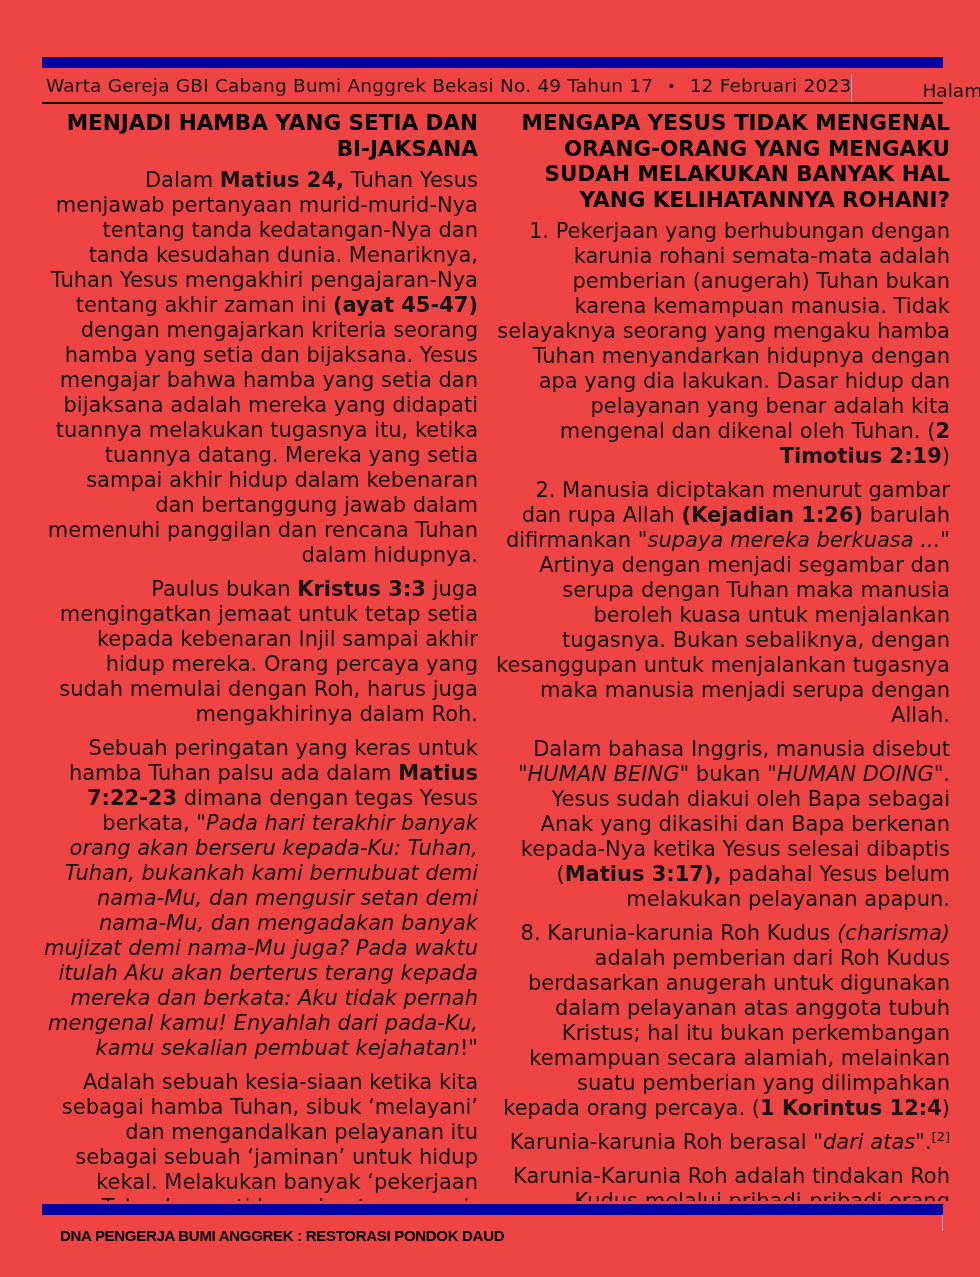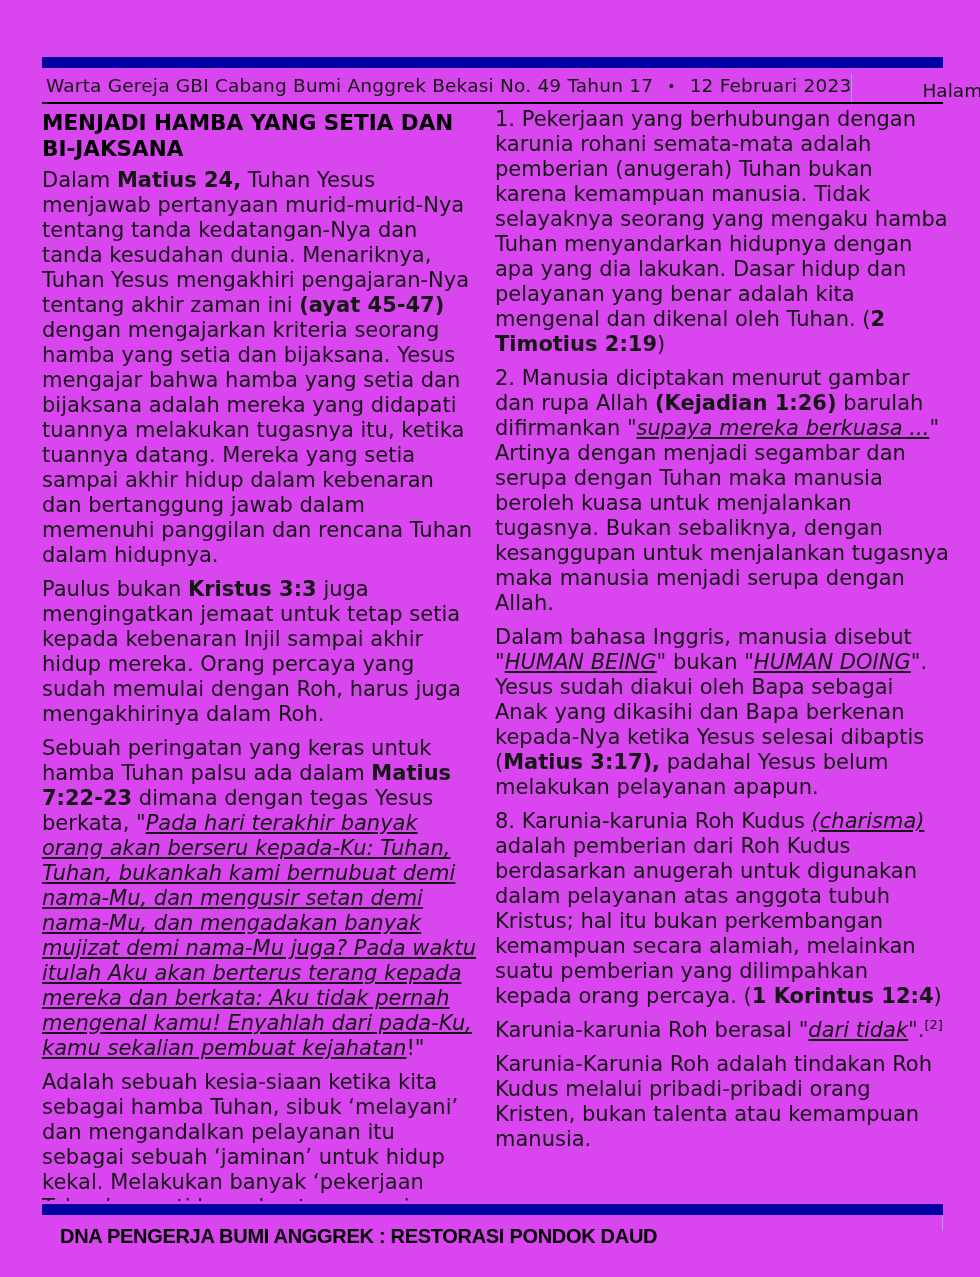--- a/index.html
+++ b/index.html
@@ -1,19 +1,19 @@
 <!DOCTYPE html>
 <html><head>
 <meta charset="utf-8">
 <style>
   html,body{margin:0;padding:0;background:#ffffff;}
   .page{
     position:relative;
     width:980px;height:1277px;
-    background:#d946ef;
+    background:#ef4444;
     font-family:"DejaVu Sans","Liberation Sans",sans-serif;
     color:#151515;
     overflow:hidden;
   }
   
   .header{position:absolute;left:42px;top:57px;width:901px;}
   .header-bar{height:11px;background:#0000A2;}
   .header-row{
     display:flex;justify-content:space-between;align-items:flex-end;
     border-bottom:2.5px solid #000;
@@ -24,43 +24,43 @@
   .header-sep{display:inline-block;margin:0 14px;font-size:14px;vertical-align:1px;}
   .header-page{
     border-left:1px solid #9FA8DA;border-right:1px solid #9FA8DA;
     padding:6px 4px 0 70px;margin-bottom:-5px;
   }
   
   .content{
     position:absolute;left:42px;top:107px;width:908px;height:1094px;
     display:flex;gap:17px;overflow:hidden;
   }
-  .col{overflow:hidden;}
+  .col{overflow:hidden;text-align:right;}
   .col-left{width:436px;}
   .col-right{width:455px;}
   .article-title{
     font-weight:bold;color:#000;
     font-size:21.5px;line-height:25.5px;
     margin:3px 0 7px 0;
   }
   .article-body p{
     margin:0 0 9px 0;
     font-size:21px;line-height:25px;
   }
   .article-body .b{font-weight:bold;}
-  .article-body .i{font-style:italic;text-decoration:underline;}
+  .article-body .i{font-style:italic;}
   .article-body sup{font-size:0.62em;line-height:0;}
   
   .footer{position:absolute;left:42px;top:1204px;width:901px;}
   .footer-bar{height:11px;background:#0000A2;}
   .footer-tick{position:absolute;right:0;top:11px;width:1px;height:16px;background:#9FA8DA;}
   .footer-text{
     font-family:"Liberation Sans",sans-serif;
     font-weight:bold;color:#000;
-    font-size:20px;line-height:26px;
+    font-size:15px;line-height:26px;
     letter-spacing:-0.3px;
     padding:8px 0 0 18px;
   }
 </style>
 </head>
 <body>
 
 <div class="page">
 
   <div class="header">
@@ -75,26 +75,27 @@
     <div class="col col-left">
       <div class="article-title">MENJADI HAMBA YANG SETIA DAN BI-JAKSANA</div>
       <div class="article-body">
           <p><span>Dalam </span><span class="b">Matius 24,</span><span> Tuhan Yesus menjawab pertanyaan murid-murid-Nya tentang tanda kedatangan-Nya dan tanda kesudahan dunia. Menariknya, Tuhan Yesus mengakhiri pengajaran-Nya tentang akhir zaman ini </span><span class="b">(ayat 45-47)</span><span> dengan mengajarkan kriteria seorang hamba yang setia dan bijaksana. Yesus mengajar bahwa hamba yang setia dan bijaksana adalah mereka yang didapati tuannya melakukan tugasnya itu, ketika tuannya datang. Mereka yang setia sampai akhir hidup dalam kebenaran dan bertanggung jawab dalam memenuhi panggilan dan rencana Tuhan dalam hidupnya.</span></p>
           <p><span>Paulus bukan </span><span class="b">Kristus 3:3</span><span> juga mengingatkan jemaat untuk tetap setia kepada kebenaran Injil sampai akhir hidup mereka. Orang percaya yang sudah memulai dengan Roh, harus juga mengakhirinya dalam Roh.</span></p>
           <p><span>Sebuah peringatan yang keras untuk hamba Tuhan palsu ada dalam </span><span class="b">Matius 7:22-23</span><span> dimana dengan tegas Yesus berkata, "</span><span class="i">Pada hari terakhir banyak orang akan berseru kepada-Ku: Tuhan, Tuhan, bukankah kami bernubuat demi nama-Mu, dan mengusir setan demi nama-Mu, dan mengadakan banyak mujizat demi nama-Mu juga? Pada waktu itulah Aku akan berterus terang kepada mereka dan berkata: Aku tidak pernah mengenal kamu! Enyahlah dari pada-Ku, kamu sekalian pembuat kejahatan</span><span>!"</span></p>
           <p><span>Adalah sebuah kesia-siaan ketika kita sebagai hamba Tuhan, sibuk ‘melayani’ dan mengandalkan pelayanan itu sebagai sebuah ‘jaminan’ untuk hidup kekal. Melakukan banyak ‘pekerjaan Tuhan’ seperti bernubuat, mengusir setan dan mengadakan mujizat tidaklah lebih penting daripada membangun hubungan dan pengenalan yang benar akan Kristus.</span></p>
         </div>
     </div>
     <div class="col col-right">
+      <div class="article-title">MENGAPA YESUS TIDAK MENGENAL ORANG-ORANG YANG MENGAKU SUDAH MELAKUKAN BANYAK HAL YANG KELIHATANNYA ROHANI?</div>
       <div class="article-body">
           <p><span>1. Pekerjaan yang berhubungan dengan karunia rohani semata-mata adalah pemberian (anugerah) Tuhan bukan karena kemampuan manusia. Tidak selayaknya seorang yang mengaku hamba Tuhan menyandarkan hidupnya dengan apa yang dia lakukan. Dasar hidup dan pelayanan yang benar adalah kita mengenal dan dikenal oleh Tuhan. (</span><span class="b">2 Timotius 2:19</span><span>)</span></p>
           <p><span>2. Manusia diciptakan menurut gambar dan rupa Allah </span><span class="b">(Kejadian 1:26)</span><span> barulah difirmankan "</span><span class="i">supaya mereka berkuasa ...</span><span>" Artinya dengan menjadi segambar dan serupa dengan Tuhan maka manusia beroleh kuasa untuk menjalankan tugasnya. Bukan sebaliknya, dengan kesanggupan untuk menjalankan tugasnya maka manusia menjadi serupa dengan Allah.</span></p>
           <p><span>Dalam bahasa Inggris, manusia disebut "</span><span class="i">HUMAN BEING</span><span>" bukan "</span><span class="i">HUMAN DOING</span><span>". Yesus sudah diakui oleh Bapa sebagai Anak yang dikasihi dan Bapa berkenan kepada-Nya ketika Yesus selesai dibaptis (</span><span class="b">Matius 3:17</span><span class="b">),</span><span> padahal Yesus belum melakukan pelayanan apapun.</span></p>
           <p><span>8. Karunia-karunia Roh Kudus </span><span class="i">(charisma)</span><span> adalah pemberian dari Roh Kudus berdasarkan anugerah untuk digunakan dalam pelayanan atas anggota tubuh Kristus; hal itu bukan perkembangan kemampuan secara alamiah, melainkan suatu pemberian yang dilimpahkan kepada orang percaya. (</span><span class="b">1 Korintus 12:4</span><span>)</span></p>
-          <p><span>Karunia-karunia Roh berasal "</span><span class="i">dari tidak</span><span>".</span><sup>[2]</sup></p>
+          <p><span>Karunia-karunia Roh berasal "</span><span class="i">dari atas</span><span>".</span><sup>[2]</sup></p>
           <p><span>Karunia-Karunia Roh adalah tindakan Roh Kudus melalui pribadi-pribadi orang Kristen, bukan talenta atau kemampuan manusia.</span></p>
         </div>
     </div>
   </div>
 
   <div class="footer">
     <div class="footer-bar"></div>
     <div class="footer-tick"></div>
     <div class="footer-text">DNA PENGERJA BUMI ANGGREK : RESTORASI PONDOK DAUD</div>
   </div>

